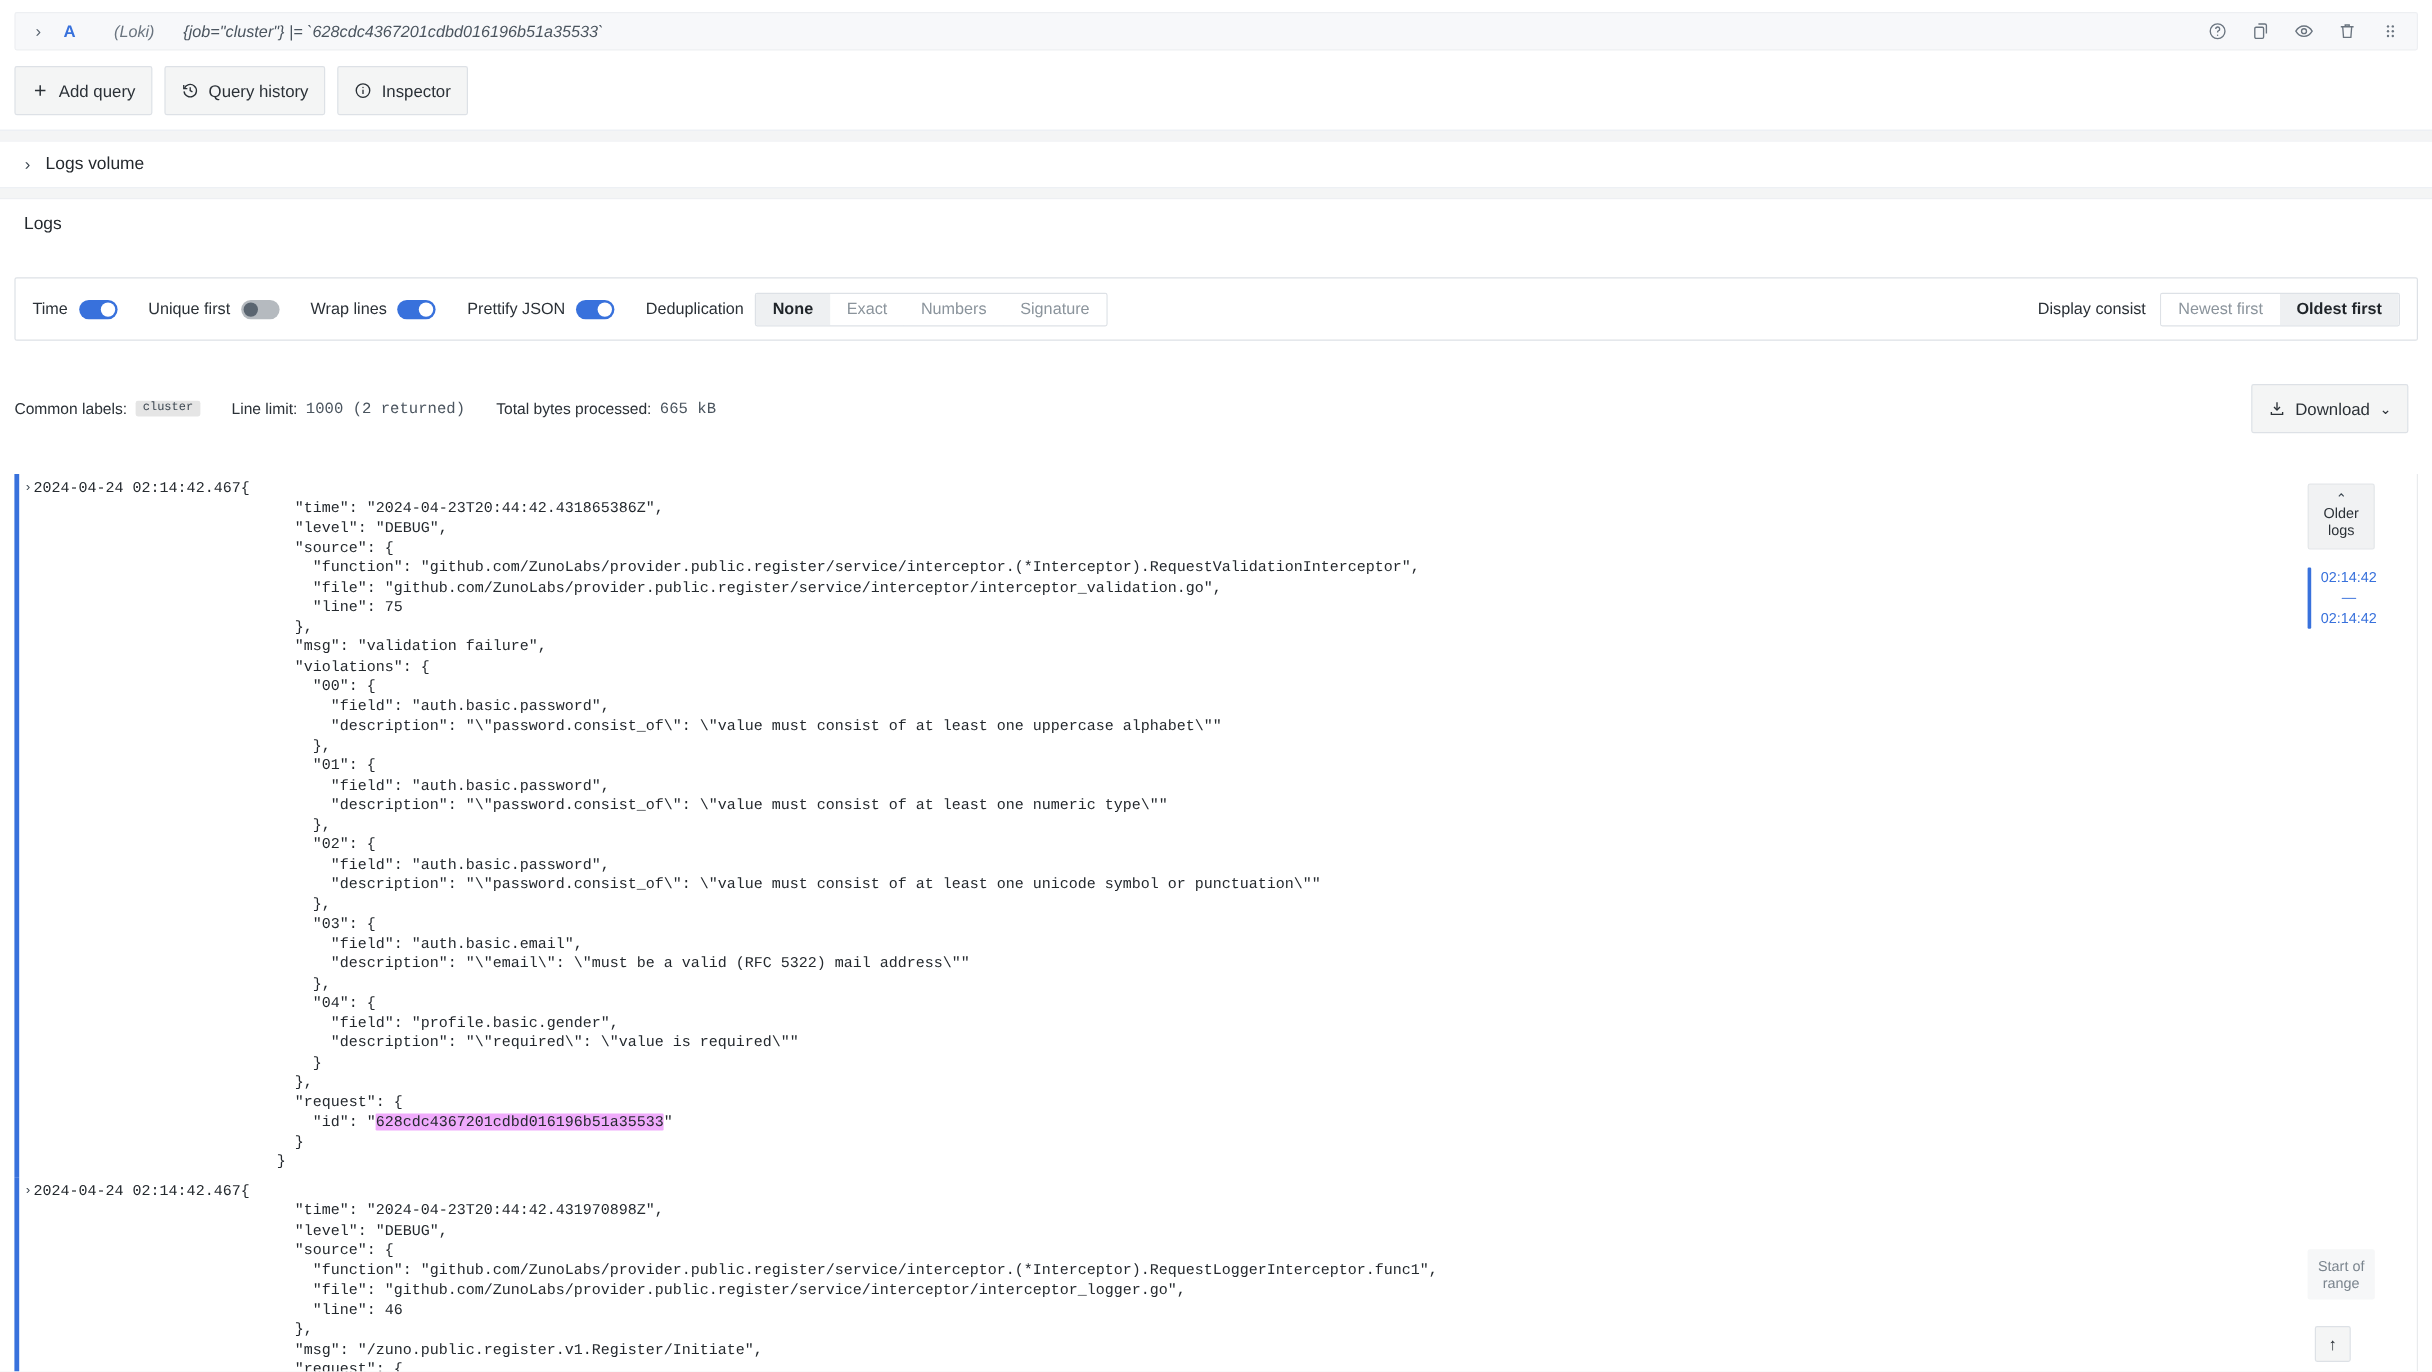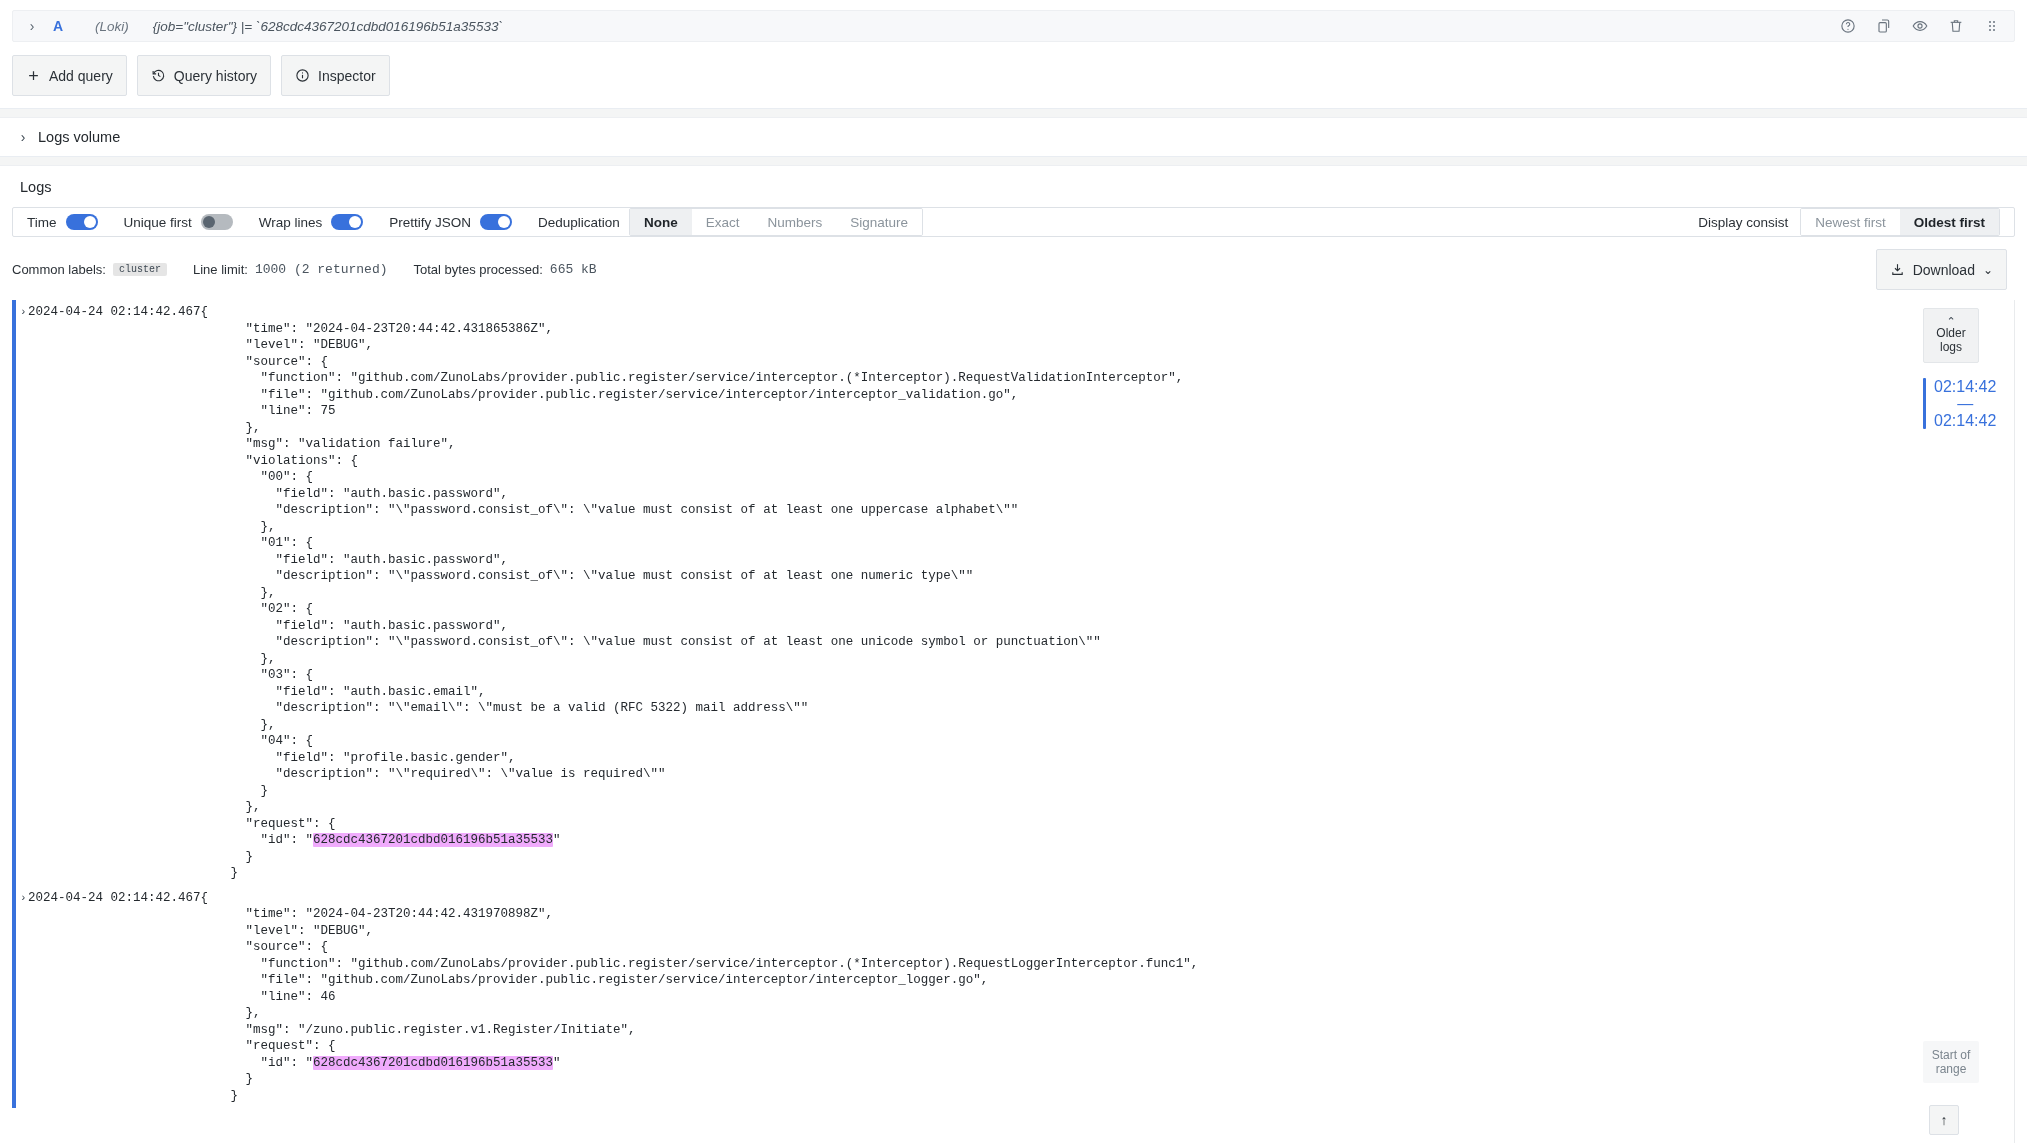--- a/index.html
+++ b/index.html
@@ -76,28 +76,29 @@
 
   
   .logs-panel {
     background: #ffffff;
     margin-top: 8px;
     flex: 1;
     display: flex; flex-direction: column;
     min-height: 0;
     position: relative;
     border-top: 1px solid #edeff2;
+    gap: 24px;
   }
   .logs-title { font-size: 14.5px; font-weight: 500; padding: 13px 0 12px 20px; color: #24292e; }
 
   .logs-controls {
     margin: 0 12px;
     border: 1px solid #dde1e6;
     border-radius: 2px;
-    height: 30px;
+    height: 53px;
     display: flex; align-items: center;
     padding: 0 14px;
     font-size: 13.5px;
   }
   .ctl { display: flex; align-items: center; gap: 9px; margin-right: 26px; }
   .ctl-label { color: #2b3137; font-size: 13.5px; white-space: nowrap; }
   .toggle {
     width: 32px; height: 16px; border-radius: 9px; position: relative; cursor: pointer;
     background: #b5babf; border: none;
   }
@@ -182,21 +183,21 @@
     font-size: 12px; color: #2b3137; text-align: center; line-height: 14px;
     cursor: pointer; pointer-events: auto;
   }
   .older-logs-btn .caret { display: block; font-size: 11px; line-height: 10px; color:#3d4852; }
   .range-marker {
     position: absolute; top: 78px; left: 24px;
     display: flex; align-items: stretch; gap: 8px; pointer-events: auto;
   }
   .range-marker .rline { width: 3px; background: #3871dc; border-radius: 1px; }
   .range-marker .rtext {
-    font-size: 16px; color: #3871dc; text-align: center; line-height: 17px;
+    font-size: 12px; color: #3871dc; text-align: center; line-height: 17px;
     font-family: "Liberation Sans", sans-serif;
   }
   .start-of-range {
     position: absolute; bottom: 60px; left: 24px;
     width: 56px; padding: 7px 4px;
     background: #f6f7f8; border-radius: 2px;
     font-size: 12px; color: #7b858e; text-align: center; line-height: 14px;
     pointer-events: auto;
   }
   .scroll-top-btn {

